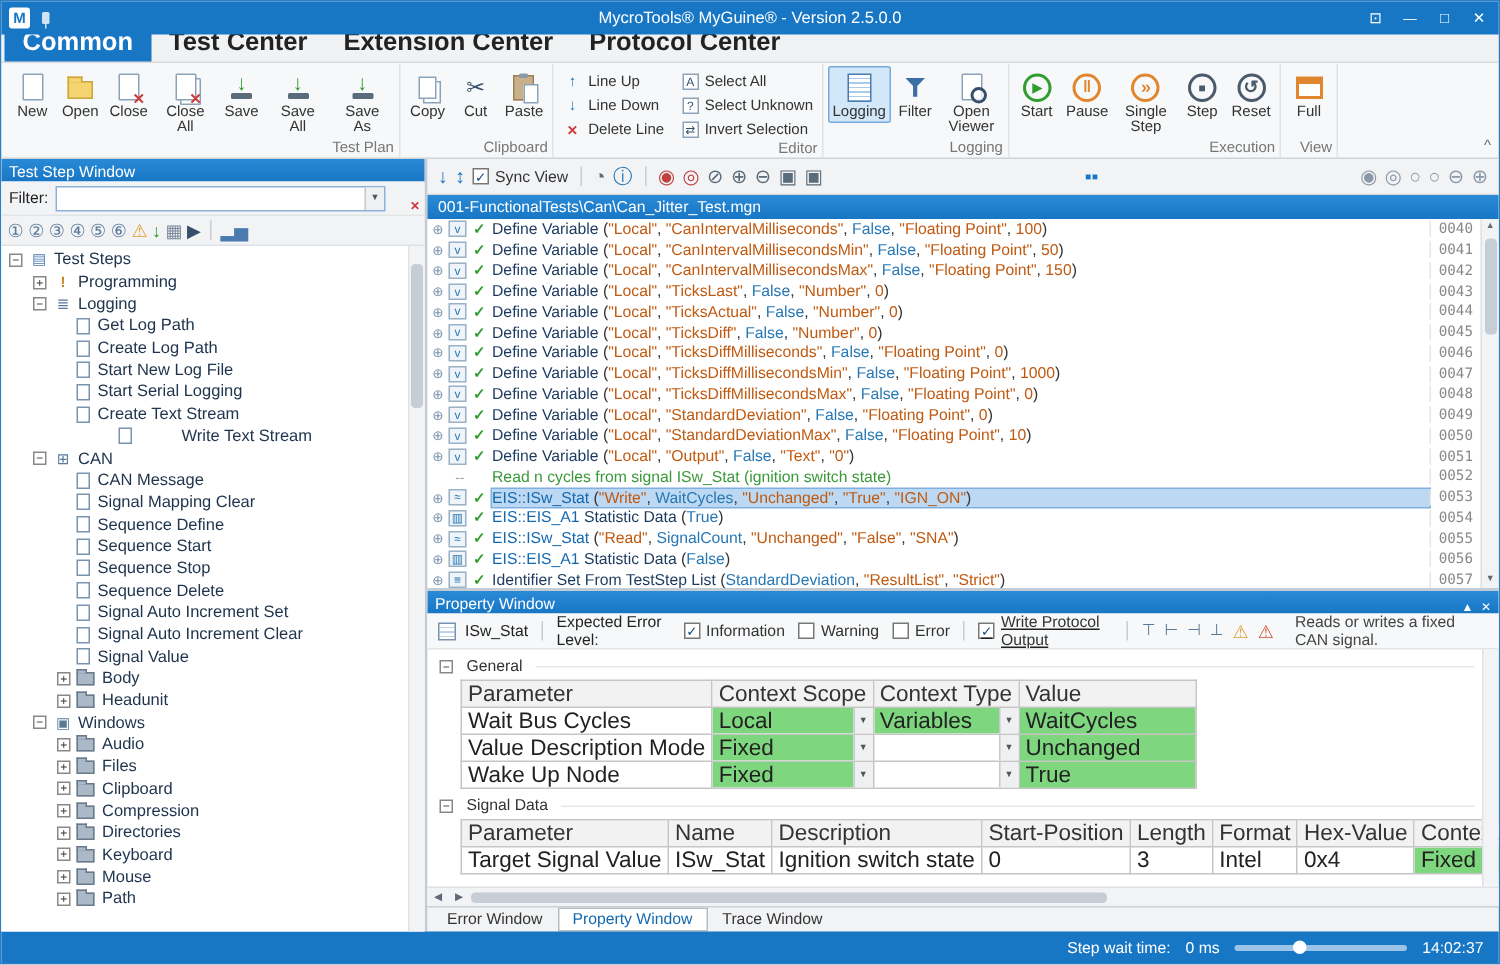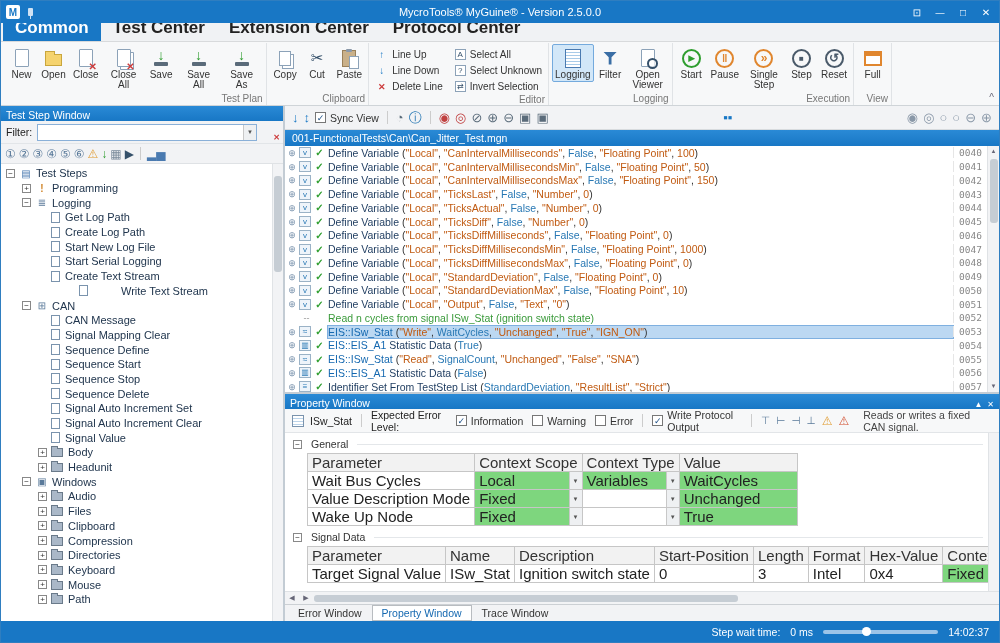--- a/index.html
+++ b/index.html
@@ -737,21 +737,21 @@
               <span class="chkwrap">
                 <span class="cb"></span>
                 <span>Warning</span>
               </span>
               <span class="chkwrap">
                 <span class="cb"></span>
                 <span>Error</span>
               </span>
             </span>
           <span class="vsep"></span>
-          <span id="pproto" style="display:flex;gap:4px;align-items:center;">
+          <span id="pproto" style="display:flex;gap:4px;align-items:center;text-decoration:underline;">
               <span class="chkwrap">
                 <span class="cb checked"></span>
                 <span>Write Protocol Output</span>
               </span>
             </span>
           <span class="vsep"></span>
           <span class="etool" style="color:#5a7a9a">⊤</span>
           <span class="etool" style="color:#5a7a9a">⊢</span>
           <span class="etool" style="color:#5a7a9a">⊣</span>
           <span class="etool" style="color:#5a7a9a">⊥</span>

